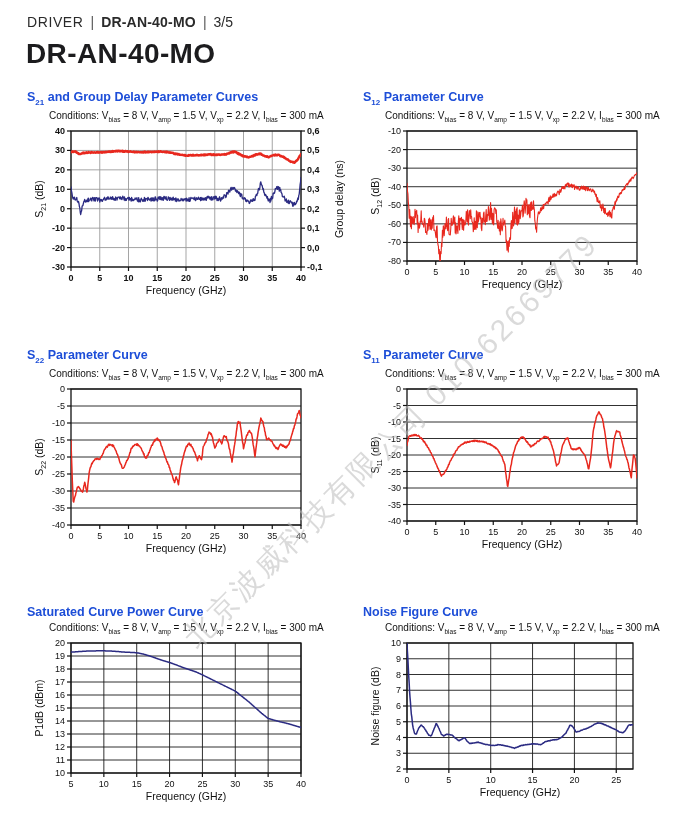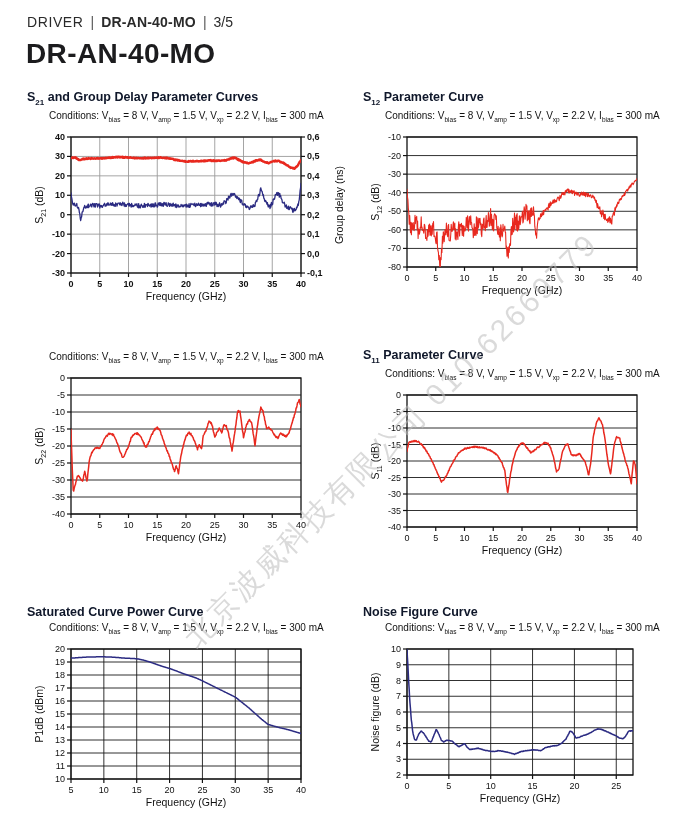--- a/index.html
+++ b/index.html
@@ -9,25 +9,25 @@
   
   .crumb{position:absolute;left:27px;top:14px;font-size:14px;color:#2a2a2a;white-space:nowrap;}
   .crumb-cat{font-weight:400;letter-spacing:0.6px;}
   .crumb-sep{margin:0 7px;color:#555;font-weight:400;}
   .crumb-model{font-weight:700;letter-spacing:0.2px;}
   .crumb-page{font-weight:400;}
   .page-title{position:absolute;left:26px;top:38px;margin:0;font-size:28px;font-weight:800;
               letter-spacing:0.4px;color:#1c1c1e;}
   
   .chart{position:absolute;width:335px;}
-  .chart-title{margin:0;font-size:12.5px;font-weight:700;color:#0f172a;white-space:nowrap;}
+  .chart-title{margin:0;font-size:12.5px;font-weight:700;color:#1d4ed8;white-space:nowrap;}
   .chart-title sub{font-size:8px;font-weight:700;}
   .chart-conditions{margin:3px 0 0 22px;font-size:10px;color:#121212;white-space:nowrap;}
   .chart-conditions sub{font-size:6.5px;}
-  .plot-wrap{position:relative;margin-top:6px;margin-left:6px;text-decoration:underline;}
+  .plot-wrap{position:relative;margin-left:6px;text-decoration:underline;}
   .plot-wrap svg{display:block;}
   
   .watermark{position:absolute;left:175px;top:628px;transform-origin:0 0;
              transform:rotate(-45deg);font-size:30px;letter-spacing:3px;color:#bdbdbd;
              opacity:0.55;white-space:nowrap;z-index:9;pointer-events:none;}
 </style>
 </head>
 <body>
 
 <div class="page">
@@ -178,20 +178,21 @@
             <defs>
               <clipPath id="cp1">
                 <rect x="38" y="8" width="230" height="130"></rect>
               </clipPath>
             </defs>
             <path d="M38.0 60.2L38.4 67.7L38.9 70.8L39.3 78.7L39.8 84.0L40.2 95.2L40.7 86.6L41.1 94.5L41.5 103.8L42.0 93.4L42.4 105.8L42.9 94.1L43.3 95.7L43.8 100.5L44.2 93.5L44.6 98.6L45.1 101.7L45.5 98.3L46.0 86.4L46.4 94.7L46.8 88.6L47.3 90.8L47.7 87.4L48.2 101.0L48.6 92.0L49.1 109.5L49.5 100.0L49.9 100.8L50.4 105.2L50.8 103.1L51.3 98.0L51.7 98.9L52.2 87.9L52.6 98.9L53.0 98.0L53.5 101.3L53.9 101.4L54.4 102.0L54.8 104.2L55.3 95.4L55.7 95.8L56.1 99.2L56.6 109.5L57.0 108.7L57.5 109.1L57.9 111.4L58.3 100.5L58.8 107.6L59.2 106.1L59.7 96.1L60.1 102.8L60.6 95.0L61.0 106.3L61.4 96.8L61.9 104.4L62.3 106.9L62.8 96.7L63.2 105.1L63.7 94.5L64.1 95.2L64.5 92.5L65.0 107.4L65.4 107.0L65.9 107.3L66.3 109.4L66.8 113.5L67.2 114.8L67.6 103.5L68.1 102.9L68.5 118.3L69.0 122.0L69.4 123.2L69.8 130.6L70.3 126.6L70.7 135.9L71.2 140.6L71.6 128.5L72.1 130.8L72.5 119.9L72.9 123.7L73.4 107.4L73.8 114.2L74.3 102.7L74.7 105.3L75.2 112.6L75.6 106.7L76.0 100.5L76.5 103.1L76.9 106.0L77.4 94.1L77.8 102.7L78.3 104.0L78.7 107.8L79.1 96.8L79.6 95.5L80.0 111.2L80.5 111.2L80.9 112.0L81.3 111.9L81.8 105.0L82.2 95.2L82.7 101.9L83.1 102.4L83.6 100.7L84.0 96.4L84.4 92.7L84.9 100.5L85.3 97.0L85.8 94.0L86.2 110.0L86.7 99.8L87.1 111.0L87.5 105.6L88.0 102.8L88.4 105.9L88.9 110.4L89.3 98.9L89.8 92.8L90.2 99.0L90.6 107.0L91.1 95.3L91.5 95.7L92.0 97.3L92.4 94.2L92.8 99.5L93.3 106.5L93.7 96.2L94.2 96.8L94.6 107.2L95.1 97.2L95.5 100.6L95.9 102.0L96.4 100.8L96.8 98.3L97.3 88.4L97.7 92.8L98.2 98.9L98.6 86.7L99.0 96.9L99.5 102.1L99.9 92.2L100.4 87.6L100.8 89.6L101.3 95.8L101.7 86.9L102.1 93.2L102.6 93.7L103.0 98.6L103.5 99.4L103.9 100.2L104.3 108.6L104.8 102.6L105.2 94.7L105.7 106.5L106.1 98.3L106.6 105.2L107.0 106.4L107.4 87.8L107.9 101.9L108.3 104.8L108.8 88.9L109.2 99.1L109.7 96.8L110.1 89.5L110.5 93.8L111.0 89.4L111.4 95.7L111.9 94.3L112.3 105.2L112.8 107.6L113.2 95.2L113.6 99.6L114.1 99.6L114.5 90.5L115.0 89.0L115.4 98.8L115.8 97.8L116.3 101.8L116.7 93.4L117.2 86.5L117.6 98.5L118.1 98.2L118.5 91.4L118.9 92.6L119.4 83.6L119.8 86.7L120.3 97.1L120.7 95.0L121.2 87.9L121.6 79.6L122.0 96.5L122.5 85.2L122.9 92.5L123.4 100.6L123.8 90.2L124.3 99.2L124.7 101.9L125.1 86.6L125.6 84.9L126.0 85.4L126.5 86.2L126.9 90.5L127.3 86.7L127.8 99.0L128.2 100.2L128.7 105.1L129.1 97.4L129.6 105.4L130.0 103.6L130.4 107.9L130.9 98.8L131.3 111.7L131.8 95.9L132.2 98.8L132.7 106.4L133.1 107.9L133.5 106.6L134.0 95.4L134.4 102.1L134.9 100.4L135.3 100.0L135.8 97.0L136.2 103.0L136.6 103.4L137.1 119.3L137.5 117.0L138.0 127.2L138.4 118.5L138.8 121.0L139.3 129.0L139.7 117.7L140.2 123.5L140.6 115.8L141.1 114.2L141.5 116.5L141.9 102.3L142.4 97.6L142.8 105.6L143.3 105.1L143.7 89.2L144.2 98.6L144.6 102.9L145.0 94.5L145.5 84.1L145.9 100.1L146.4 88.2L146.8 95.4L147.3 86.1L147.7 101.1L148.1 84.5L148.6 102.1L149.0 92.0L149.5 100.4L149.9 98.7L150.3 87.3L150.8 86.9L151.2 95.7L151.7 92.0L152.1 87.9L152.6 88.0L153.0 87.3L153.4 82.4L153.9 93.9L154.3 92.7L154.8 83.2L155.2 77.8L155.7 82.1L156.1 90.3L156.5 85.1L157.0 75.2L157.4 79.8L157.9 76.9L158.3 91.8L158.8 82.0L159.2 90.8L159.6 86.0L160.1 81.4L160.5 93.2L161.0 94.8L161.4 82.6L161.8 79.4L162.3 87.5L162.7 78.8L163.2 86.3L163.6 85.8L164.1 86.2L164.5 77.7L164.9 84.2L165.4 87.0L165.8 97.4L166.3 100.6L166.7 106.0L167.2 104.2L167.6 109.3L168.0 100.8L168.5 95.1L168.9 92.1L169.4 88.9L169.8 89.2L170.3 90.9L170.7 88.9L171.1 89.6L171.6 84.8L172.0 86.6L172.5 87.7L172.9 83.7L173.3 84.4L173.8 86.3L174.2 81.6L174.7 85.4L175.1 81.3L175.6 81.2L176.0 81.3L176.4 80.6L176.9 81.5L177.3 79.2L177.8 79.5L178.2 78.8L178.7 80.0L179.1 81.1L179.5 76.1L180.0 74.4L180.4 78.5L180.9 77.9L181.3 72.8L181.8 76.5L182.2 75.8L182.6 74.0L183.1 73.2L183.5 74.4L184.0 71.0L184.4 72.7L184.8 74.1L185.3 70.4L185.7 73.3L186.2 73.3L186.6 71.3L187.1 71.5L187.5 72.8L187.9 70.5L188.4 69.0L188.8 68.1L189.3 68.1L189.7 69.4L190.2 71.7L190.6 69.0L191.0 66.3L191.5 69.3L191.9 69.0L192.4 66.8L192.8 64.3L193.3 63.5L193.7 65.5L194.1 63.9L194.6 65.8L195.0 63.5L195.5 63.5L195.9 65.9L196.3 61.8L196.8 63.2L197.2 61.0L197.7 62.4L198.1 60.7L198.6 60.3L199.0 59.9L199.4 63.6L199.9 60.4L200.3 63.9L200.8 63.3L201.2 61.7L201.7 63.1L202.1 62.8L202.5 61.1L203.0 64.5L203.4 64.6L203.9 61.5L204.3 63.3L204.8 63.6L205.2 61.9L205.6 66.4L206.1 63.3L206.5 64.7L207.0 63.1L207.4 63.6L207.8 66.0L208.3 66.1L208.7 63.7L209.2 63.8L209.6 65.1L210.1 66.9L210.5 67.2L210.9 67.1L211.4 64.3L211.8 65.9L212.3 63.5L212.7 63.1L213.2 66.1L213.6 64.3L214.0 65.6L214.5 63.1L214.9 66.4L215.4 63.5L215.8 66.7L216.3 63.5L216.7 67.7L217.1 64.7L217.6 64.2L218.0 64.9L218.5 67.6L218.9 64.2L219.3 64.2L219.8 67.0L220.2 67.8L220.7 66.2L221.1 66.8L221.6 65.7L222.0 66.4L222.4 68.8L222.9 68.2L223.3 68.3L223.8 66.1L224.2 67.3L224.7 68.3L225.1 69.6L225.5 68.1L226.0 71.5L226.4 70.8L226.9 73.6L227.3 71.4L227.8 75.9L228.2 78.8L228.6 74.6L229.1 77.1L229.5 79.6L230.0 79.8L230.4 78.7L230.8 77.8L231.3 84.5L231.7 84.9L232.2 81.8L232.6 87.8L233.1 84.4L233.5 85.3L233.9 81.1L234.4 84.7L234.8 89.4L235.3 85.3L235.7 90.6L236.2 85.4L236.6 89.7L237.0 90.3L237.5 91.6L237.9 91.4L238.4 89.9L238.8 93.4L239.3 89.6L239.7 92.1L240.1 88.1L240.6 87.8L241.0 93.8L241.5 89.4L241.9 91.2L242.3 94.5L242.8 95.0L243.2 87.1L243.7 87.1L244.1 84.8L244.6 83.5L245.0 84.6L245.4 86.3L245.9 78.8L246.3 81.8L246.8 77.8L247.2 78.7L247.7 75.7L248.1 77.1L248.5 73.8L249.0 73.1L249.4 74.6L249.9 73.9L250.3 70.6L250.8 70.2L251.2 71.1L251.6 69.5L252.1 70.6L252.5 70.0L253.0 67.0L253.4 67.8L253.8 66.5L254.3 66.9L254.7 66.9L255.2 64.4L255.6 66.5L256.1 65.3L256.5 62.7L256.9 61.9L257.4 61.9L257.8 60.8L258.3 60.4L258.7 62.1L259.2 59.9L259.6 60.1L260.0 57.8L260.5 59.0L260.9 57.2L261.4 56.1L261.8 58.1L262.3 56.0L262.7 54.8L263.1 54.0L263.6 54.2L264.0 55.7L264.5 55.0L264.9 53.9L265.3 52.6L265.8 52.5L266.2 51.4L266.7 51.6L267.1 51.3L267.6 51.2L268.0 49.3" fill="none" stroke="#e8281e" stroke-width="1.1" stroke-linejoin="round" stroke-linecap="round" clip-path="url(#cp1)"></path>
           </svg>
     </div>
   </section>
       <section class="chart" style="left: 27px; top: 348px;">
+    <h2 class="chart-title">S<sub>22</sub> Parameter Curve</h2>
     <p class="chart-conditions">Conditions: V<sub>bias</sub> = 8 V, V<sub>amp</sub> = 1.5 V, V<sub>xp</sub> = 2.2 V, I<sub>bias</sub> = 300 mA</p>
     <div class="plot-wrap">
       <svg class="plot" xmlns="http://www.w3.org/2000/svg" width="278" height="178">
             <line x1="38" y1="8" x2="268" y2="8" stroke="#1a1a1a" stroke-width="0.9"></line>
             <line x1="38" y1="25" x2="268" y2="25" stroke="#1a1a1a" stroke-width="0.9"></line>
             <line x1="38" y1="42" x2="268" y2="42" stroke="#1a1a1a" stroke-width="0.9"></line>
             <line x1="38" y1="59" x2="268" y2="59" stroke="#1a1a1a" stroke-width="0.9"></line>
             <line x1="38" y1="76" x2="268" y2="76" stroke="#1a1a1a" stroke-width="0.9"></line>
             <line x1="38" y1="93" x2="268" y2="93" stroke="#1a1a1a" stroke-width="0.9"></line>
             <line x1="38" y1="110" x2="268" y2="110" stroke="#1a1a1a" stroke-width="0.9"></line>

